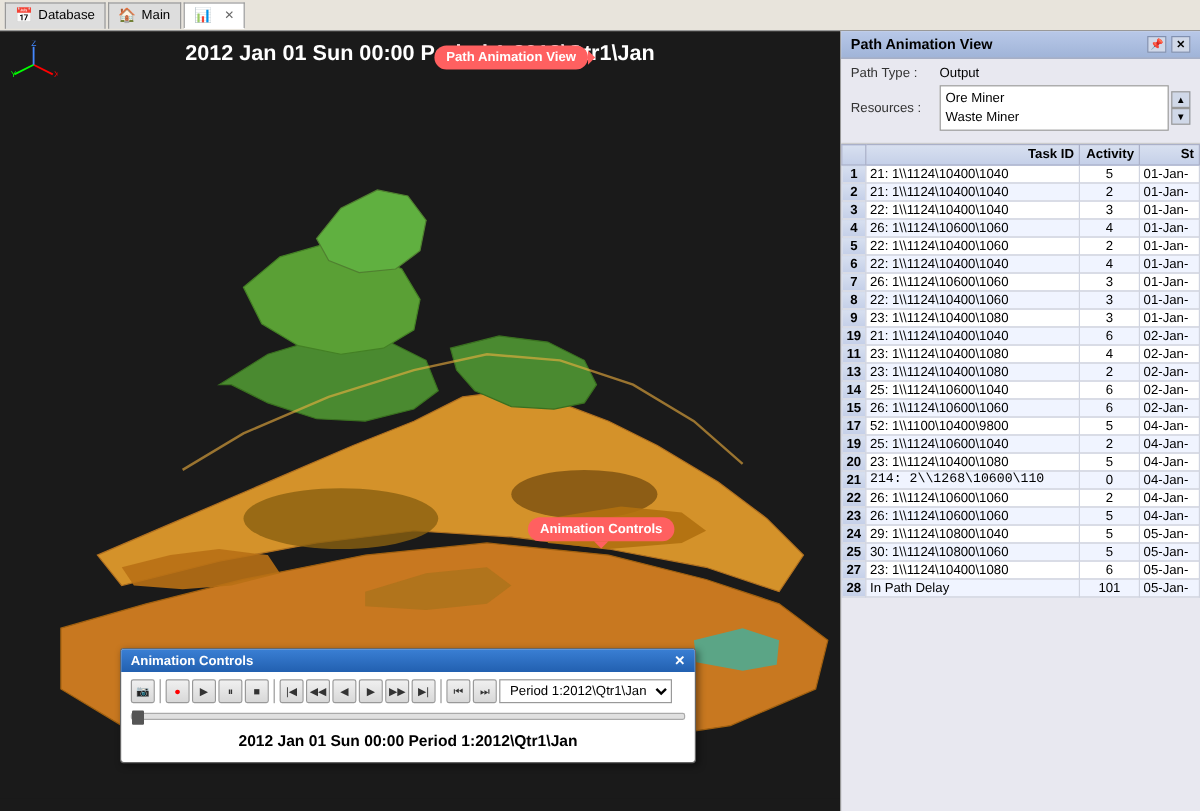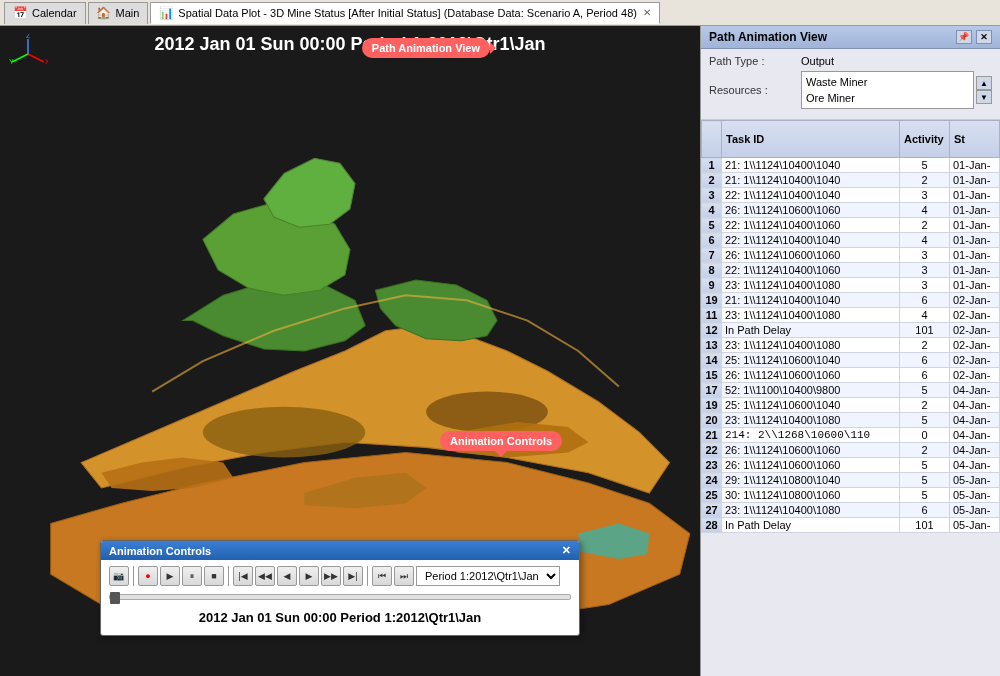--- a/index.html
+++ b/index.html
@@ -240,21 +240,21 @@
       background: #e8e8f0;
       border-bottom: 1px solid #ccc;
     }
     .config-row {
       display: flex;
       align-items: center;
       margin-bottom: 4px;
       font-size: 11px;
     }
     .config-label {
-      width: 92px;
+      width: 74px;
       color: #333;
     }
     .config-value {
       flex: 1;
       color: #000;
     }
     .resources-list {
       flex: 1;
       border: 1px solid #999;
       background: white;
@@ -290,22 +290,22 @@
     table.data-table {
       width: 100%;
       border-collapse: collapse;
       font-size: 11px;
     }
     table.data-table thead tr {
       background: linear-gradient(to bottom, #d8e0f0, #c4cfe8);
     }
     table.data-table thead th {
       border: 1px solid #aab0c8;
-      padding: 12px 4px;
-      text-align: left;
+      padding: 2px 4px;
+      text-align: right;
       font-weight: bold;
       white-space: nowrap;
     }
     table.data-table tbody tr {
       background: white;
     }
     table.data-table tbody tr:nth-child(even) {
       background: #f0f4ff;
     }
     table.data-table tbody td {
@@ -324,29 +324,28 @@
     .col-taskid { max-width: 140px; overflow: hidden; text-overflow: ellipsis; }
     .col-activity { text-align: center; width: 50px; }
     .col-sta { width: 50px; }
   </style>
 </head>
 <body>
 
 <div class="tab-bar">
   <div class="tab">
     <span class="tab-icon">📅</span>
-    <span>Calendar</span>
+    <span>Database</span>
   </div>
   <div class="tab">
     <span class="tab-icon">🏠</span>
     <span>Main</span>
   </div>
   <div class="tab active">
     <span class="tab-icon">📊</span>
-    <span style="max-width: 480px; overflow: hidden; text-overflow: ellipsis; white-space: nowrap; display: inline-block; vertical-align: middle;">Spatial Data Plot - 3D Mine Status [After Initial Status] (Database Data: Scenario A, Period 48)</span>
     <span class="tab-close">✕</span>
   </div>
 </div>
 
 <div class="main-content">
 
   <div class="view-area">
 
     <svg class="axes-indicator" viewBox="0 0 40 40">
       <line x1="20" y1="20" x2="36" y2="28" stroke="red" stroke-width="1.5"></line>
@@ -463,22 +462,22 @@
     </div>
 
     <div class="panel-config">
       <div class="config-row">
         <span class="config-label">Path Type :</span>
         <span class="config-value">Output</span>
       </div>
       <div class="config-row">
         <span class="config-label">Resources :</span>
         <div class="resources-list">
+          <div>Ore Miner</div>
           <div>Waste Miner</div>
-          <div>Ore Miner</div>
         </div>
         <div class="resources-scroll">
           <div class="resources-scroll-btn">▲</div>
           <div class="resources-scroll-btn">▼</div>
         </div>
       </div>
     </div>
 
     <div class="panel-table-container">
       <table class="data-table">
@@ -551,26 +550,20 @@
     <td class="col-activity">6</td>
     <td class="col-sta">02-Jan-</td>
   </tr>
             <tr>
     <td class="row-num">11</td>
     <td class="col-taskid" style="max-width:140px;overflow:hidden;text-overflow:ellipsis;">23: 1\\1124\10400\1080</td>
     <td class="col-activity">4</td>
     <td class="col-sta">02-Jan-</td>
   </tr>
             <tr>
-    <td class="row-num">12</td>
-    <td class="col-taskid" style="max-width:140px;overflow:hidden;text-overflow:ellipsis;">In Path Delay</td>
-    <td class="col-activity">101</td>
-    <td class="col-sta">02-Jan-</td>
-  </tr>
-            <tr>
     <td class="row-num">13</td>
     <td class="col-taskid" style="max-width:140px;overflow:hidden;text-overflow:ellipsis;">23: 1\\1124\10400\1080</td>
     <td class="col-activity">2</td>
     <td class="col-sta">02-Jan-</td>
   </tr>
             <tr>
     <td class="row-num">14</td>
     <td class="col-taskid" style="max-width:140px;overflow:hidden;text-overflow:ellipsis;">25: 1\\1124\10600\1040</td>
     <td class="col-activity">6</td>
     <td class="col-sta">02-Jan-</td>

